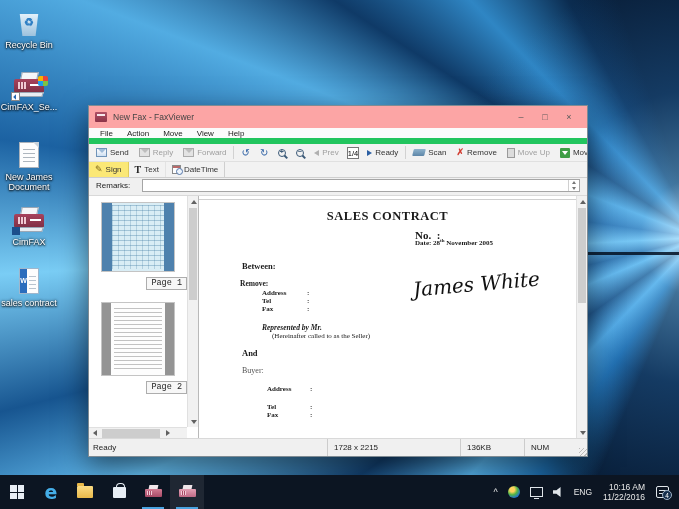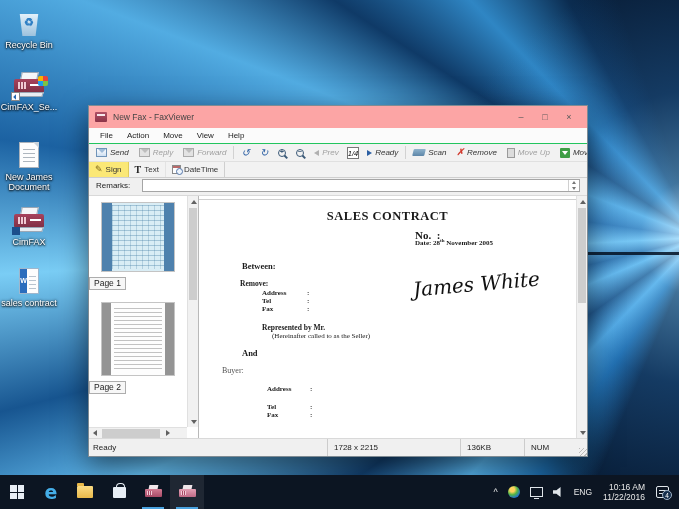--- a/index.html
+++ b/index.html
@@ -51,24 +51,24 @@
   .wdoc .wlines { position:absolute; left:9px; right:2px; top:7px; height:14px; background:repeating-linear-gradient(180deg,#b9c4cf 0 1px, #0000 1px 4px); }
 
   
   .window { position:absolute; left:88px; top:105px; width:500px; height:352px; background:#f0f0f0; border:1px solid #7f8b93; box-shadow:0 10px 26px rgba(0,0,0,.5); display:flex; flex-direction:column; overflow:hidden; }
   .titlebar { height:22px; background:#fca5a5; display:flex; align-items:center; padding:4px 6px; flex:0 0 auto; }
   .tb-fax-ico { width:12px; height:10px; position:relative; background:linear-gradient(180deg,#b05066,#8c3448); border-radius:1px; }
   .tb-fax-ico::after { content:""; position:absolute; left:2px; top:2px; width:8px; height:2px; background:#f6e8ec; }
   .title-text { font-size:8.5px; color:#444; margin-left:6px; }
   .winbtns { margin-left:auto; display:flex; }
   .winbtn { width:24px; height:18px; display:flex; align-items:center; justify-content:center; font-size:9px; color:#5a5a5a; }
-  .menubar { height:16px; background:#fbfbfb; border-bottom:1px solid #22c55e; display:flex; align-items:center; padding-left:4px; flex:0 0 auto; }
+  .menubar { height:16px; background:#fbfbfb; border-bottom:6px solid #22c55e; display:flex; align-items:center; padding-left:4px; flex:0 0 auto; }
   .menu-item { font-size:8px; color:#222; padding:0 7px; }
 
-  .toolbar1 { height:18px; background:#f2f2f2; border-bottom:1px solid #e0e0e0; display:flex; align-items:center; padding-left:2px; white-space:nowrap; flex:0 0 auto; overflow:hidden;font-style:italic; }
+  .toolbar1 { height:18px; background:#f2f2f2; border-bottom:1px solid #e0e0e0; display:flex; align-items:center; padding-left:2px; white-space:nowrap; flex:0 0 auto; overflow:hidden; }
   .tb-btn { display:inline-flex; align-items:center; gap:3px; padding:0 5px; height:16px; font-size:8px; color:#333; }
   .tb-btn.disabled { color:#9f9f9f; }
   .tb-sep { width:1px; height:13px; background:#d2d2d2; margin:0 2px; flex:0 0 auto; }
   .env { width:11px; height:9px; background:linear-gradient(180deg,#fefefe,#cfe0f2); border:1px solid #6f93b8; position:relative; }
   .env::after { content:""; position:absolute; left:0; top:0; border-left:4px solid #0000; border-right:4px solid #0000; border-top:4px solid #9fbcd9; left:1px; }
   .env.gray { background:#e3e3e3; border-color:#ababab; } .env.gray::after { border-top-color:#bdbdbd; }
   .rot { font-size:10px; color:#2b5fa3; line-height:10px; }
   .mag { width:8px; height:8px; border:1.5px solid #3c5a78; border-radius:50%; position:relative; display:inline-block; }
   .mag::after { content:""; position:absolute; width:4px; height:1.5px; background:#3c5a78; transform:rotate(45deg); right:-3px; bottom:-2px; }
   .mag .pm { position:absolute; top:-2px; left:0px; width:5px; text-align:center; font-size:7px; font-weight:bold; color:#3c5a78; }
@@ -102,21 +102,21 @@
   .remarks-row { height:17px; display:flex; align-items:center; gap:6px; padding:0 7px 2px 7px; flex:0 0 auto; }
   .remarks-lbl { font-size:8px; color:#222; width:40px; }
   .remarks-field { flex:1; height:13px; background:#fff; border:1px solid #a5a5a5; position:relative; }
   .spinner { position:absolute; right:0; top:0; bottom:0; width:11px; border-left:1px solid #d0d0d0; display:flex; flex-direction:column; align-items:center; justify-content:space-around; }
   .sp-up { border-left:2.5px solid #0000; border-right:2.5px solid #0000; border-bottom:3px solid #777; }
   .sp-dn { border-left:2.5px solid #0000; border-right:2.5px solid #0000; border-top:3px solid #777; }
 
   
   .content { flex:1; display:flex; min-height:0; border-top:1px solid #d9d9d9; }
   .thumbpanel { width:110px; background:#fff; border-right:1px solid #b9b9b9; position:relative; flex:0 0 auto; }
-  .thumbs { position:absolute; left:0; right:11px; top:0; bottom:11px; overflow:hidden; text-align:left; }
+  .thumbs { position:absolute; left:0; right:11px; top:0; bottom:11px; overflow:hidden; text-align:right;font-family:Liberation Mono, monospace; }
   .page-thumb { width:74px; margin:6px auto 0 auto; position:relative; border:1px solid #c4c4c4; }
   .pt1 { height:70px; background:#d9edf5; }
   .pt1 .grid { position:absolute; left:10px; right:10px; top:2px; bottom:2px;
      background:repeating-linear-gradient(180deg, rgba(60,120,160,.35) 0 1px, #0000 1px 5px), repeating-linear-gradient(90deg, rgba(60,120,160,.25) 0 1px, #0000 1px 6px); }
   .pt1 .bar { position:absolute; top:0; bottom:0; width:10px; background:#4e81ad; }
   .pt2 { height:74px; background:#fdfdfd; }
   .pt2 .bar { position:absolute; top:0; bottom:0; width:9px; background:#949494; }
   .pt2 .tlines { position:absolute; left:12px; right:12px; top:5px; bottom:5px; background:repeating-linear-gradient(180deg,#c2c2c2 0 1px, #0000 1px 4px); }
   .pg-label { display:inline-block; margin-top:3px; padding:0 4px; border:1px solid #adadad; background:#f7f7f7; font-size:8.5px; color:#222; line-height:11px; }
   .vscroll { position:absolute; right:0; top:0; bottom:11px; width:11px; background:#f1f1f1; border-left:1px solid #e0e0e0; }
@@ -135,24 +135,24 @@
   .page { position:absolute; left:0; right:11px; top:3px; bottom:0; background:#fff; border-top:1px solid #cfcfcf; font-family:"Liberation Serif", serif; color:#1a1a1a; overflow:hidden; }
   .page .abs { position:absolute; white-space:pre; }
   .doc-title { left:0; right:0; top:9px; text-align:center; font-weight:bold; font-size:12.5px; letter-spacing:.5px; }
   .doc-no { left:216px; top:29px; font-size:11px; font-weight:bold; }
   .doc-date { left:216px; top:38px; font-size:7px; font-weight:bold; }
   .doc-date sup { font-size:5px; }
   .doc-between { left:43px; top:61px; font-size:8.5px; font-weight:bold; }
   .doc-seller { left:41px; top:79px; font-size:7.5px; font-weight:bold; }
   .fld { font-size:7px; font-weight:bold; }
   .doc-sig { left:190px; top:72px; width:175px; text-align:center; font-size:20px; font-style:italic; transform:rotate(-5deg); font-family:"DejaVu Serif", serif; color:#111; white-space:nowrap; }
-  .doc-rep { left:63px; top:123px; font-size:7.5px; font-weight:bold; }
+  .doc-rep { left:63px; top:123px; font-size:7.5px; font-weight:bold;font-style:italic; }
   .doc-here { left:73px; top:132px; font-size:7px; }
   .doc-and { left:43px; top:148px; font-size:8.5px; font-weight:bold; }
-  .doc-buyer { left:23px; top:166px; font-size:8px; color:#555; }
+  .doc-buyer { left:43px; top:166px; font-size:8px; color:#555; }
 
   .statusbar { height:18px; background:#f0f0f0; border-top:1px solid #d9d9d9; display:flex; align-items:stretch; font-size:8px; color:#222; flex:0 0 auto; }
   .scell { display:flex; align-items:center; padding-left:6px; border-left:1px solid #cccccc; }
   .s1 { flex:1; border-left:none; padding-left:4px; }
   .s2 { width:133px; } .s3 { width:64px; } .s4 { width:55px; }
   .grip { width:8px; align-self:flex-end; height:8px; background:repeating-linear-gradient(135deg,#bbb 0 1px,#0000 1px 3px); }
 
   
   .taskbar { position:absolute; left:0; right:0; bottom:0; height:34px; background:#0c1522; display:flex; align-items:center; }
   .tb-item { width:34px; height:34px; display:flex; align-items:center; justify-content:center; position:relative; flex:0 0 auto; }

